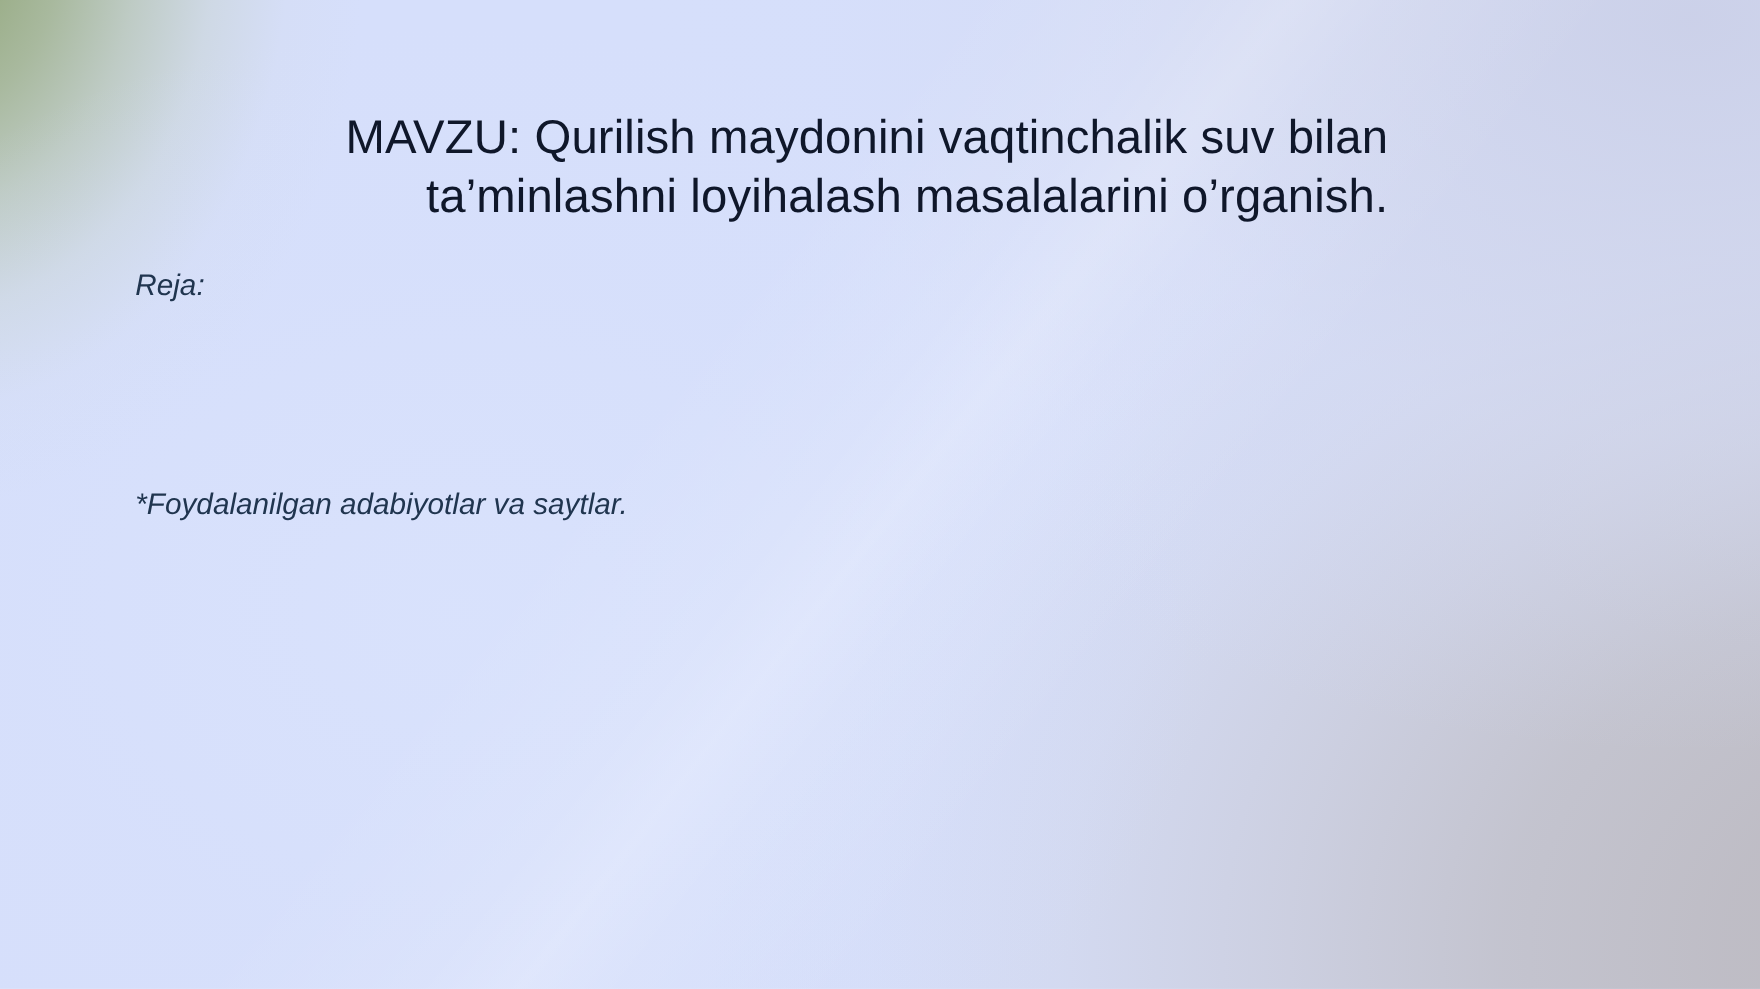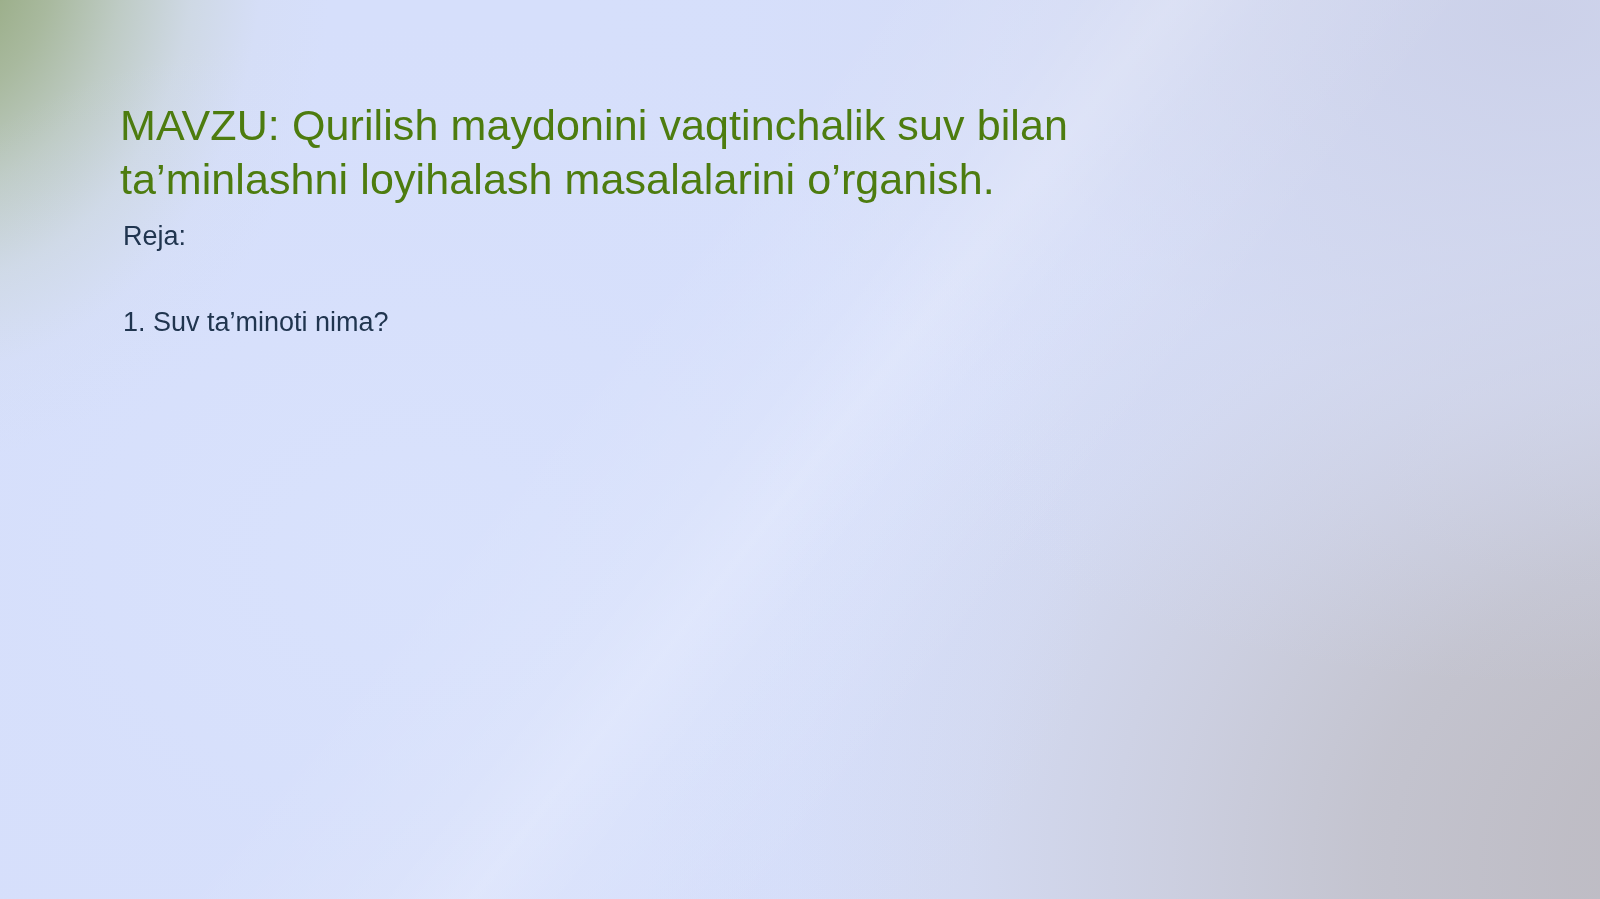--- a/index.html
+++ b/index.html
@@ -86,38 +86,39 @@
   #content {
     position: absolute;
     inset: 0;
   }
 
   #slide-title {
     position: absolute;
     left: 120px;
     top: 98px;
     width: 1142px;
-    text-align: left;
-    color: #4d7c0f;
+    text-align: right;
+    color: #0f172a;
     font-size: 43px;
     line-height: 54px;
     font-weight: 400;
     letter-spacing: 0.1px;
     white-space: pre-line;
   }
 
   #body-block {
     position: absolute;
     left: 123px;
-    top: 216px;
+    top: 239px;
     width: 1300px;
     color: #20354f;
     font-size: 27px;
     line-height: 41px;
     font-weight: 400;
+    font-style: italic;
   }
 
   .body-line {
     white-space: pre;
   }
 
   .gap-lg  { height: 45px; }
   .gap-md  { height: 39px; }
   .gap-sm  { height: 38px; }
   .gap-xs  { height: 36px; }
@@ -136,27 +137,27 @@
   <div id="content">
 
     <div id="slide-title">MAVZU: Qurilish maydonini vaqtinchalik suv bilan ta’minlashni loyihalash masalalarini o’rganish.</div>
 
     <div id="body-block">
 
       <div class="body-line">Reja:</div>
 
       <div class="gap-lg"></div>
 
-      <div class="body-line">1. Suv ta’minoti nima?</div>
 
       <div class="gap-md"></div>
 
 
       <div class="gap-sm"></div>
 
 
       <div class="gap-xs"></div>
 
 
+      <div class="body-line">*Foydalanilgan adabiyotlar va saytlar.</div>
 
     </div>
   </div>
 </div>
 
 </body></html>

